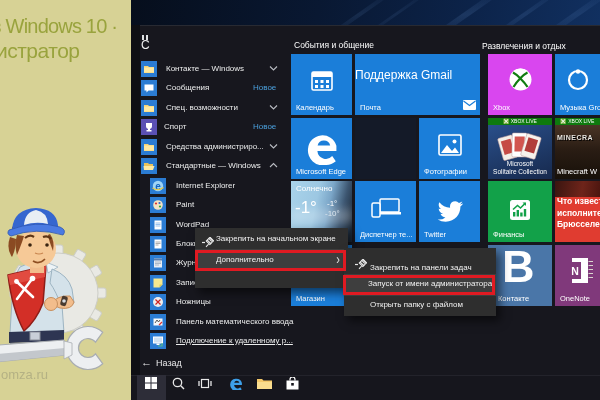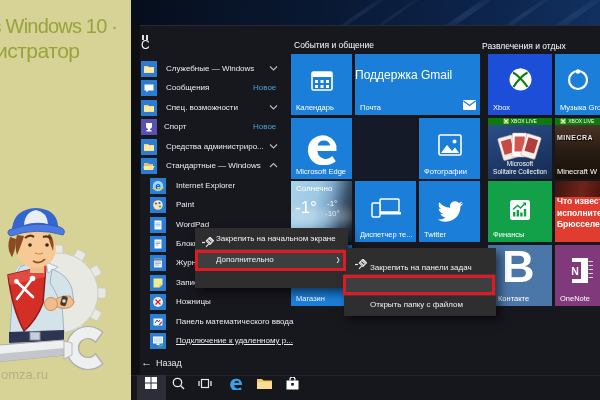--- a/index.html
+++ b/index.html
@@ -121,21 +121,21 @@
 <div class="abs" style="left:142px;top:27px;width:8px;height:5px;z-index:6"><svg width="8" height="6">
       <rect x="0" y="0" width="2" height="5" fill="#dfe1e4"></rect>
       <rect x="4" y="0" width="2" height="5" fill="#dfe1e4"></rect>
     </svg></div>
 <div class="abs" style="left:141px;top:38px;font-size:12px;color:#f0f1f2;z-index:6">С</div>
 <div class="ic" style="left:141px;top:61px;"><svg width="16" height="16">
       <rect width="16" height="16" fill="#2b7cd3"></rect>
       <path d="M3 5h4l1 1h5v6H3z" fill="#f5d376"></path>
       <path d="M3 6.5h10v5H3z" fill="#ffe9a0"></path>
     </svg></div>
-<div class="lbl" style="left:166px;top:64px;">Служебные — Windows</div>
+<div class="lbl" style="left:166px;top:64px;">Контакте — Windows</div>
 <svg class="abs" style="left:269px;top:65px;z-index:6" width="9" height="7">
     <polyline points="1,1.5 4.5,5 8,1.5" fill="none" stroke="#b9bcc2" stroke-width="1.1"></polyline>
   </svg>
 <div class="ic" style="left:141px;top:80px;"><svg width="16" height="16">
       <rect width="16" height="16" fill="#2b7cd3"></rect>
       <path d="M3.5 4.5h9v6h-5l-2 2v-2h-2z" fill="#fff"></path>
     </svg></div>
 <div class="lbl" style="left:166px;top:83px;">Сообщения</div>
 <div class="new" style="left:253px;top:83px;">Новое</div>
 <div class="ic" style="left:141px;top:100px;"><svg width="16" height="16">
@@ -297,21 +297,21 @@
     </svg>
     <div class="tlbl">Twitter</div>
   </div>
 <div class="tile" style="left:291px;top:245px;width:61px;height:61px;background:#1b7ed9;">
     <svg class="ticon" style="left:21px;top:15px;" width="20" height="22">
       <path d="M6 7.5V6a4 4 0 0 1 8 0v1.5" fill="none" stroke="#fff" stroke-width="1.5"></path>
       <path d="M3.5 7.5h13l-1.3 12.5h-10.4z" fill="#fff"></path>
     </svg>
     <div class="tlbl">Магазин</div>
   </div>
-<div class="tile" style="left:488px;top:54px;width:64px;height:61px;background:#1d4ed8;">
+<div class="tile" style="left:488px;top:54px;width:64px;height:61px;background:#d946ef;">
     <svg class="ticon" style="left:21px;top:14px;" width="23" height="23">
       <circle cx="11.5" cy="11.5" r="11" fill="#fff"></circle>
       <path d="M4 4.5c4 2 11 9 14.5 14.5M18.5 4.5C14.5 6.5 8 13 4.5 19" stroke="#107c10" stroke-width="2.2" fill="none"></path>
       <path d="M11.5 0.5a11 11 0 0 0 -7 2.7 c2.5-.7 5 0 7 1.2 2-1.2 4.5-1.9 7-1.2a11 11 0 0 0 -7-2.7z" fill="#fff"></path>
     </svg>
     <div class="tlbl">Xbox</div>
   </div>
 <div class="tile" style="left:555px;top:54px;width:45px;height:61px;background:#1b7ed9;">
     <svg class="ticon" style="left:11px;top:14px;" width="24" height="24">
       <circle cx="12" cy="12" r="9" fill="none" stroke="#fff" stroke-width="2.2"></circle>
@@ -396,20 +396,21 @@
 <div class="redbox" style="left:195px;top:250px;width:145px;height:15px;"></div>
 <div class="cmenu" style="left:344px;top:248px;width:152px;height:68px;">
     <div style="position:absolute;left:10px;top:8px;"><svg width="13" height="11" viewBox="0 0 13 11">
         <path d="M1 5.5h3" stroke="#e8e8e8" stroke-width="1.2"></path>
         <path d="M7.5 1.2 L10.8 4.5 M6 2.8 l4.2 4.2 M8.8 0 l4.2 4.2" stroke="#e8e8e8" stroke-width="1.1" fill="none"></path>
         <path d="M5 9.8 L7.6 7.2" stroke="#e8e8e8" stroke-width="1.1"></path>
         <rect x="6.3" y="1.5" width="5" height="5" transform="rotate(45 8.8 4)" fill="none" stroke="#e8e8e8" stroke-width="1.1"></rect>
       </svg></div>
     <div class="mi" style="left:26px;top:7px;margin-top:8px;">Закрепить на панели задач</div>
     <div style="position:absolute;left:0;top:26px;width:152px;height:22px;background:#3e3e3e;"></div>
+    <div class="mi" style="left:24px;top:31px;">Запуск от имени администратора</div>
     <div class="mi" style="left:26px;top:52px;">Открыть папку с файлом</div>
   </div>
 <div class="redbox" style="left:343px;top:275px;width:146px;height:14px;"></div>
 
 <div class="abs" style="left:137px;top:375px;width:29px;height:25px;background:#2d2d38;z-index:8;"></div>
 <svg class="abs" style="left:145px;top:377px;z-index:9" width="12" height="12">
     <g fill="#fff">
       <rect x="0" y="0" width="5.5" height="5.5"></rect>
       <rect x="6.5" y="0" width="5.5" height="5.5"></rect>
       <rect x="0" y="6.5" width="5.5" height="5.5"></rect>

